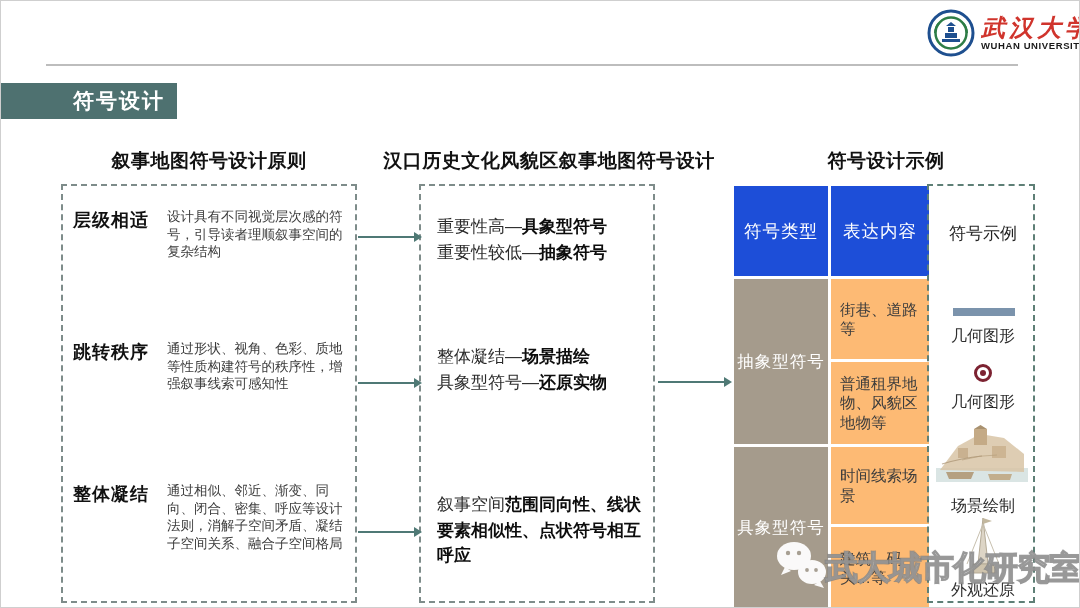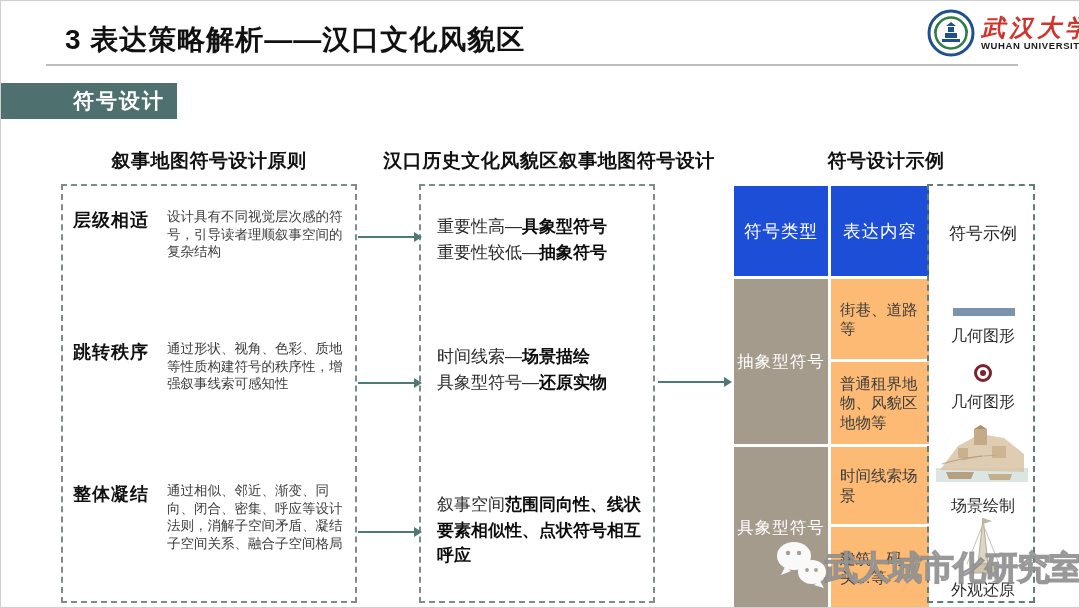--- a/index.html
+++ b/index.html
@@ -61,21 +61,20 @@
   .wm-icon{position:absolute;left:770px;top:531px;width:60px;height:64px;opacity:.95;}
   .wm-text{position:absolute;left:824px;top:545px;font-size:33px;font-weight:bold;white-space:nowrap;
     color:rgba(255,255,255,.62);-webkit-text-stroke:1.3px rgba(125,125,125,.75);
     text-shadow:0 0 1px rgba(120,120,120,.5);letter-spacing:-1px;}
 </style>
 </head>
 <body>
 
 <div class="slide">
 
-  <div class="page-title">3 表达策略解析——汉口文化风貌区</div>
   <div class="title-rule"></div>
 
   <div class="logo">
     <svg class="logo-emblem" viewBox="0 0 48 48">
       <circle cx="24" cy="24" r="22" fill="#ffffff" stroke="#1e4f8f" stroke-width="3"></circle>
       <circle cx="24" cy="24" r="15.5" fill="#ffffff" stroke="#2e7d46" stroke-width="2.5"></circle>
       <path d="M15 30 h18 v3 h-18 z" fill="#1e4f8f"></path>
       <path d="M18 24 h12 v5 h-12 z" fill="#1e4f8f"></path>
       <path d="M21 18 h6 v5 h-6 z" fill="#1e4f8f"></path>
       <path d="M24 13 l5 4 h-10 z" fill="#1e4f8f"></path>
@@ -108,21 +107,21 @@
       <div class="p-desc">通过相似、邻近、渐变、同向、闭合、密集、呼应等设计法则，消解子空间矛盾、凝结子空间关系、融合子空间格局</div>
     </div>
   </div>
 
   <div class="dash-box box-design">
     <div class="d-item" style="top:28px;">
       <div><span>重要性高—</span><b>具象型符号</b></div>
       <div><span>重要性较低—</span><b>抽象符号</b></div>
     </div>
     <div class="d-item" style="top:158px;">
-      <div><span>时间线索—</span><b>场景描绘</b></div>
+      <div><span>整体凝结—</span><b>场景描绘</b></div>
       <div><span>具象型符号—</span><b>还原实物</b></div>
     </div>
     <div class="d-item" style="top:306px;">
       <div><span>叙事空间</span><b>范围同向性、线状要素相似性、点状符号相互呼应</b></div>
     </div>
   </div>
 
   <div class="arrow" style="left:357px;top:235px;width:58px;"></div>
   <div class="arrow" style="left:357px;top:381px;width:58px;"></div>
   <div class="arrow" style="left:357px;top:530px;width:58px;"></div>

